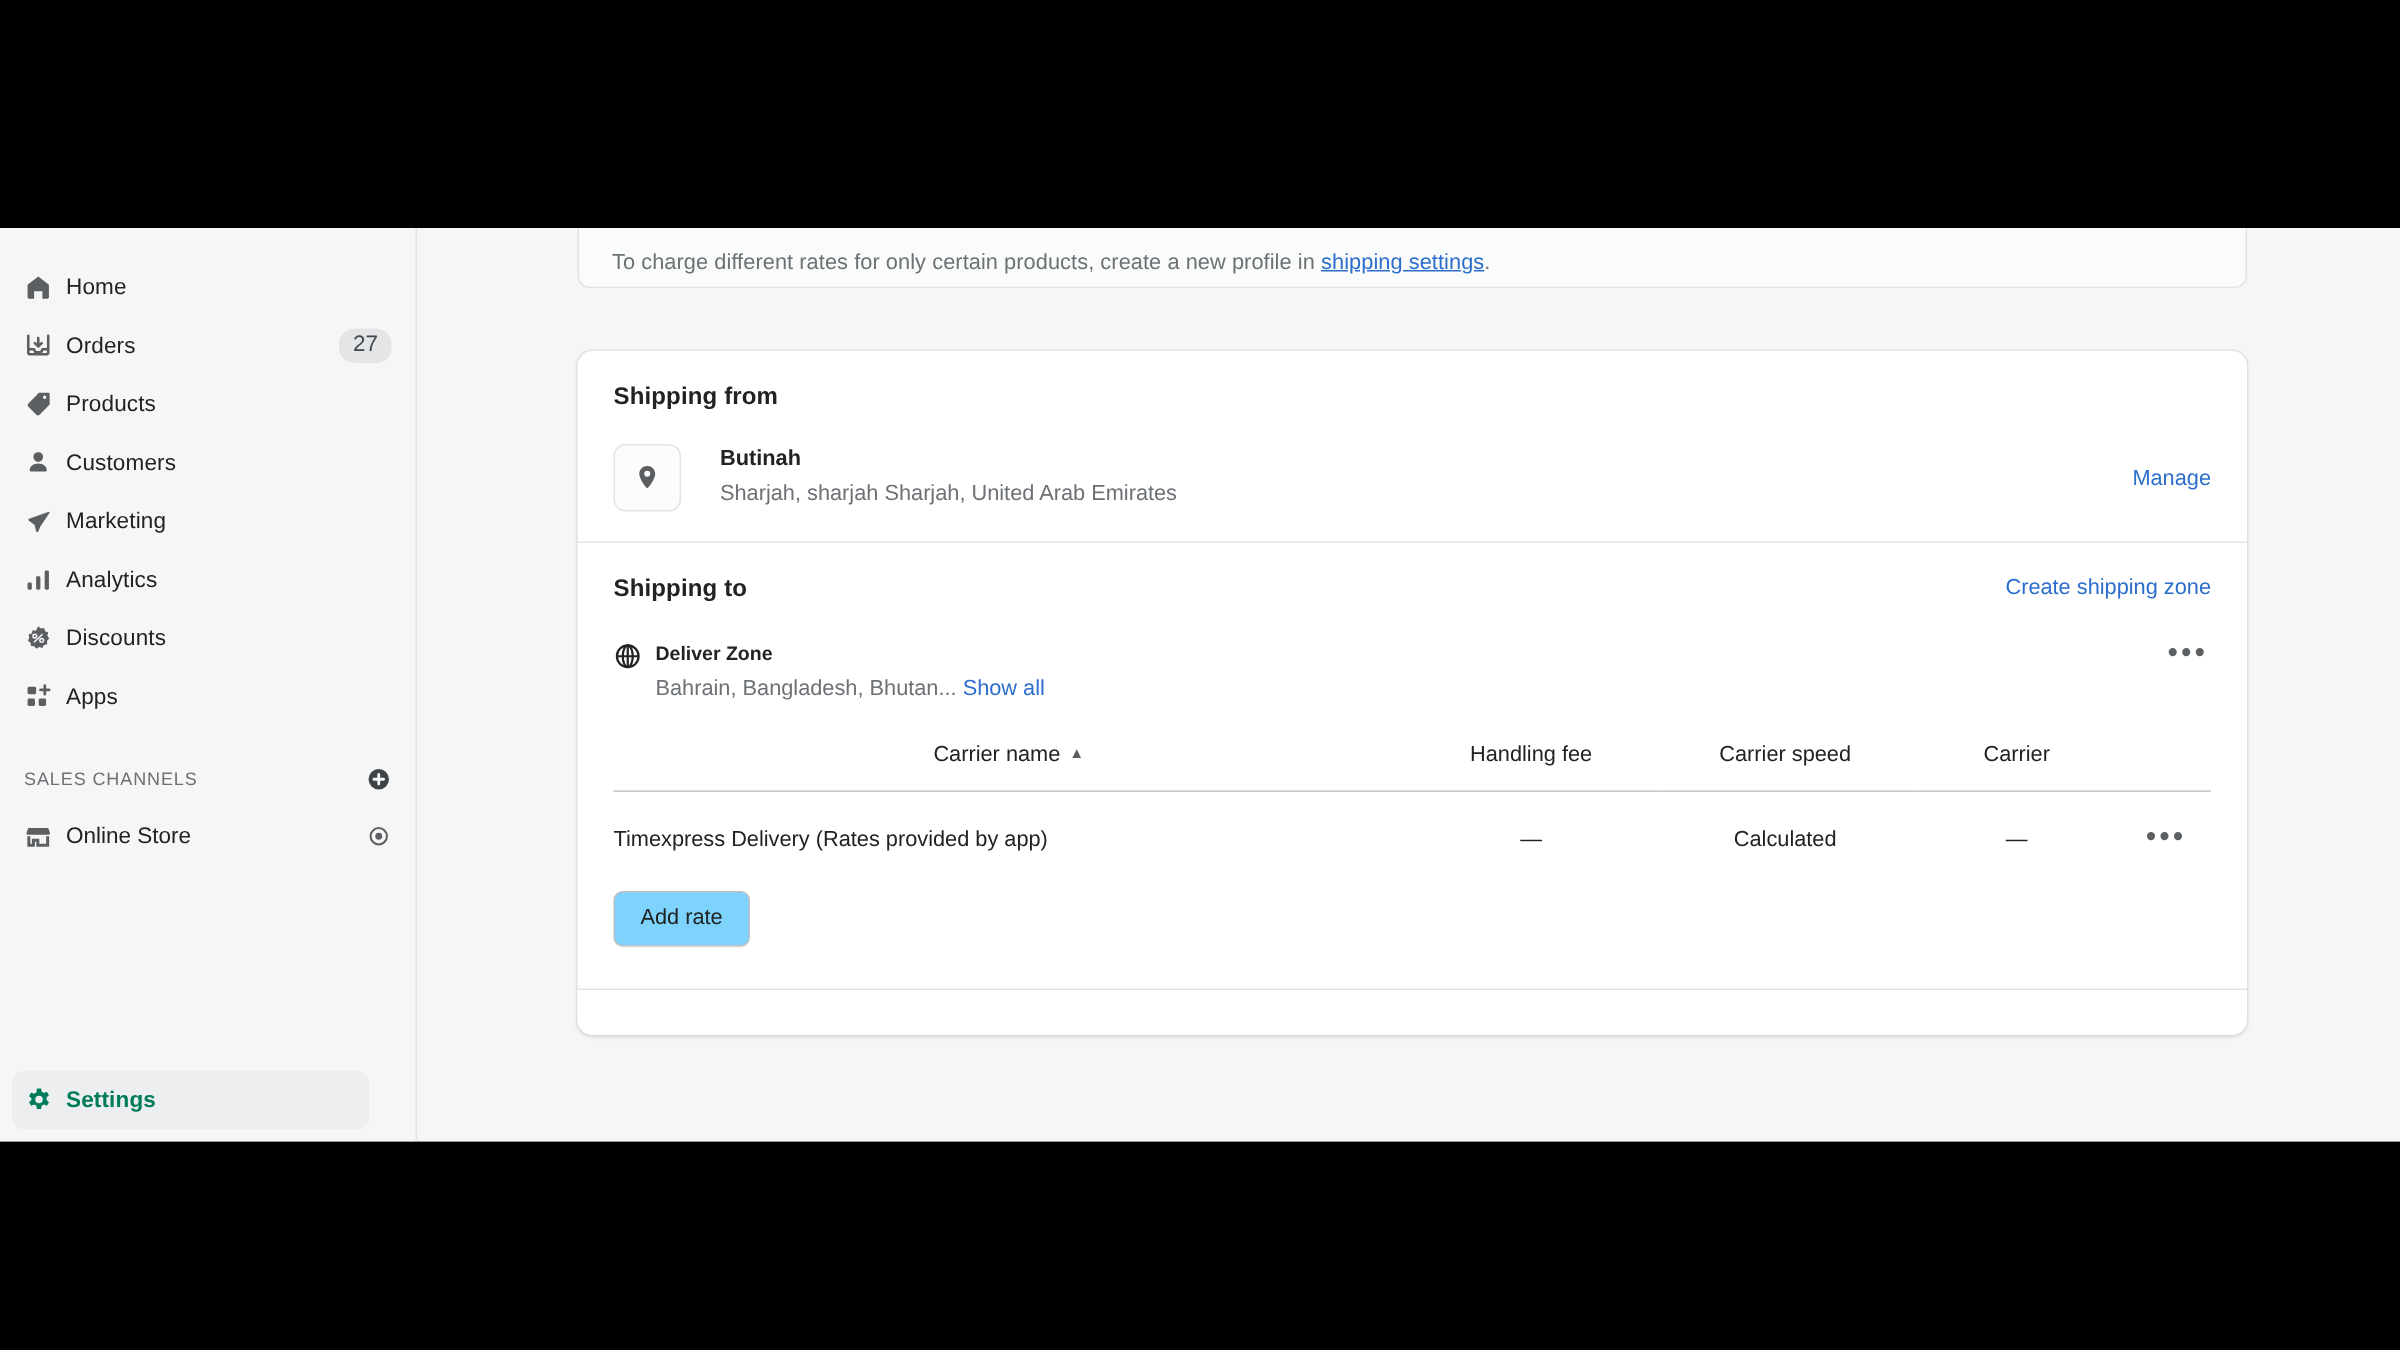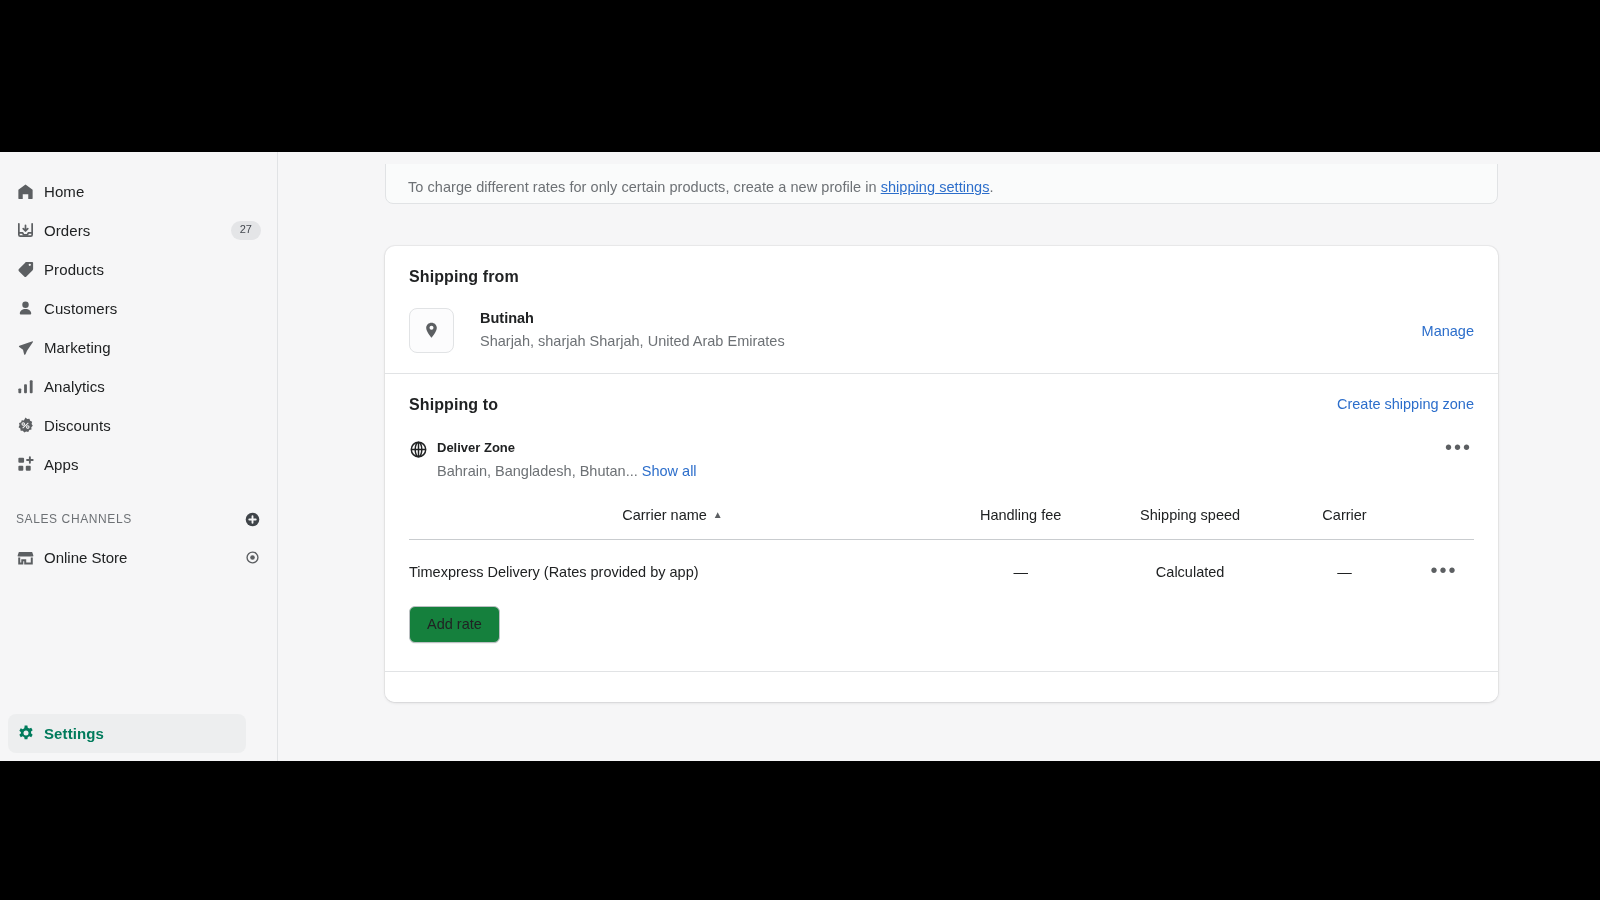--- a/index.html
+++ b/index.html
@@ -60,21 +60,21 @@
   }
   .nav-item .nav-label {
     font-size: 15px;
     color: #202223;
     letter-spacing: 0.1px;
     flex: 1;
   }
   .nav-badge {
     background: #e4e5e7;
     color: #43474e;
-    font-size: 11px;
+    font-size: 15px;
     border-radius: 10px;
     padding: 2px 9px 3px 9px;
     line-height: 1.2;
     text-align: right;
   }
 
   .nav-item.active {
     background: #edeeef;
   }
   .nav-item.active .nav-label { color: #007b5c; font-weight: 600; }
@@ -105,21 +105,21 @@
     position: absolute;
     left: 0;
     bottom: 5px;
     width: 254px;
     padding-bottom: 3px;
   }
 
   
   #main {
     position: absolute;
-    left: 279px; top: 12px;
+    left: 279px; top: 0;
     width: 1321px;
     height: 609px;
     background: #f6f6f7;
     overflow: hidden;
   }
 
   .banner-card {
     position: absolute;
     left: 106px;
     top: -38px;
@@ -215,21 +215,21 @@
   th.c-fee, td.c-fee { width: 170px; text-align: center; }
   th.c-speed, td.c-speed { width: 170px; text-align: center; }
   th.c-serv, td.c-serv { width: 140px; text-align: center; }
   th.c-act, td.c-act { width: 60px; text-align: center; }
   th.c-fee, th.c-speed, th.c-serv { text-align: center; }
   .sort-arrow { font-size: 10px; color: #5c5f62; margin-left: 6px; vertical-align: 2px; }
 
   .addrate-wrap { padding: 2px 24px 28px 24px; }
   .btn-addrate {
     display: inline-block;
-    background: #15803d;
+    background: #7dd3fc;
     border: 1px solid #bcbfc3;
     border-radius: 6px;
     padding: 9px 17px 10px 17px;
     font-size: 14.5px;
     color: #202223;
     font-family: "Liberation Sans", sans-serif;
     box-shadow: 0 1px 0 rgba(0,0,0,0.05);
     cursor: pointer;
   }
 
@@ -415,21 +415,21 @@
               <div class="zone-countries"><span>Bahrain, Bangladesh, Bhutan...</span> <a href="#">Show all</a></div>
             </div>
             <div class="kebab">•••</div>
           </div>
 
           <table class="rates">
             <thead>
               <tr>
                 <th class="c-name"><span>Carrier name</span><span class="sort-arrow">▲</span></th>
                 <th class="c-fee">Handling fee</th>
-                <th class="c-speed">Shipping speed</th>
+                <th class="c-speed">Carrier speed</th>
                 <th class="c-serv">Carrier</th>
                 <th class="c-act"></th>
               </tr>
             </thead>
             <tbody>
               <tr>
                 <td class="c-name">Timexpress Delivery (Rates provided by app)</td>
                 <td class="c-fee">—</td>
                 <td class="c-speed">Calculated</td>
                 <td class="c-serv">—</td>

